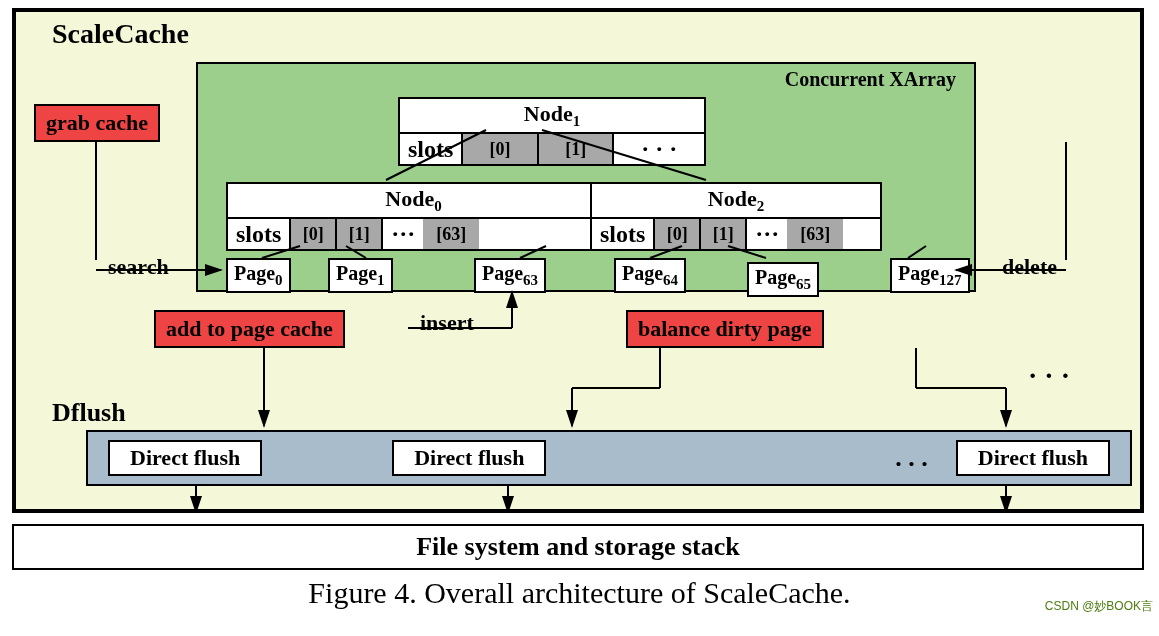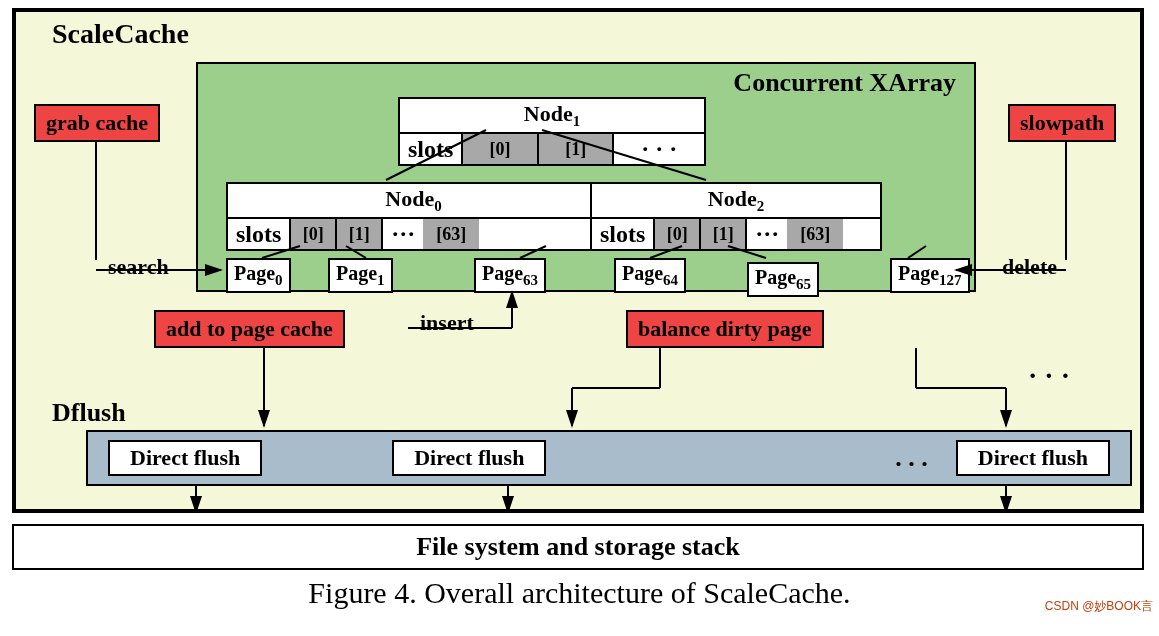--- a/index.html
+++ b/index.html
@@ -34,21 +34,21 @@
     top: 50px;
     width: 780px;
     height: 230px;
     background: #9cce8c;
     border: 2px solid #000;
   }
   .xarray-title {
     position: absolute;
     right: 18px;
     top: 4px;
-    font-size: 26px;
+    font-size: 20px;
     font-weight: bold;
   }
   .node-box {
     position: absolute;
     background: #fff;
     border: 2px solid #000;
   }
   .node-title {
     text-align: center;
     font-size: 22px;
@@ -158,21 +158,21 @@
     width: 1159px;
     text-align: center;
     font-size: 30px;
   }
   .caption b { font-weight: normal; }
   .watermark {
     position: absolute;
     right: 6px;
     top: 598px;
     font-size: 12px;
-    color: #c2410c;
+    color: #4d7c0f;
     font-family: sans-serif;
   }
   svg.arrows {
     position: absolute;
     left: 0; top: 0;
     pointer-events: none;
   }
 </style>
 </head>
 <body>
@@ -223,21 +223,20 @@
 
     <div class="page-box" style="left:28px; top:194px;"><span>Page</span><span class="sub">0</span></div>
     <div class="page-box" style="left:130px; top:194px;"><span>Page</span><span class="sub">1</span></div>
     <div class="page-box" style="left:276px; top:194px;"><span>Page</span><span class="sub">63</span></div>
     <div class="page-box" style="left:416px; top:194px;"><span>Page</span><span class="sub">64</span></div>
     <div class="page-box" style="left:530px; top:198px;margin-left:19px;"><span>Page</span><span class="sub">65</span></div>
     <div class="page-box" style="left:692px; top:194px;"><span>Page</span><span class="sub">127</span></div>
   </div>
 
   <div class="label-box" style="left:18px; top:92px;">grab cache</div>
-  <div class="label-box" style="left:992px; top:92px;">slowpath</div>
   <div class="label-box" style="left:138px; top:298px;">add to page cache</div>
   <div class="label-box" style="left:610px; top:298px;">balance dirty page</div>
 
   <div class="plain-label" style="left:92px; top:242px;">search</div>
   <div class="plain-label" style="left:986px; top:242px;">delete</div>
   <div class="plain-label" style="left:404px; top:298px;">insert</div>
   <div class="plain-label" style="left:1012px; top:348px; font-size:28px;">· · ·</div>
 
   <div class="dflush-title">Dflush</div>
   <div class="dflush-band">

